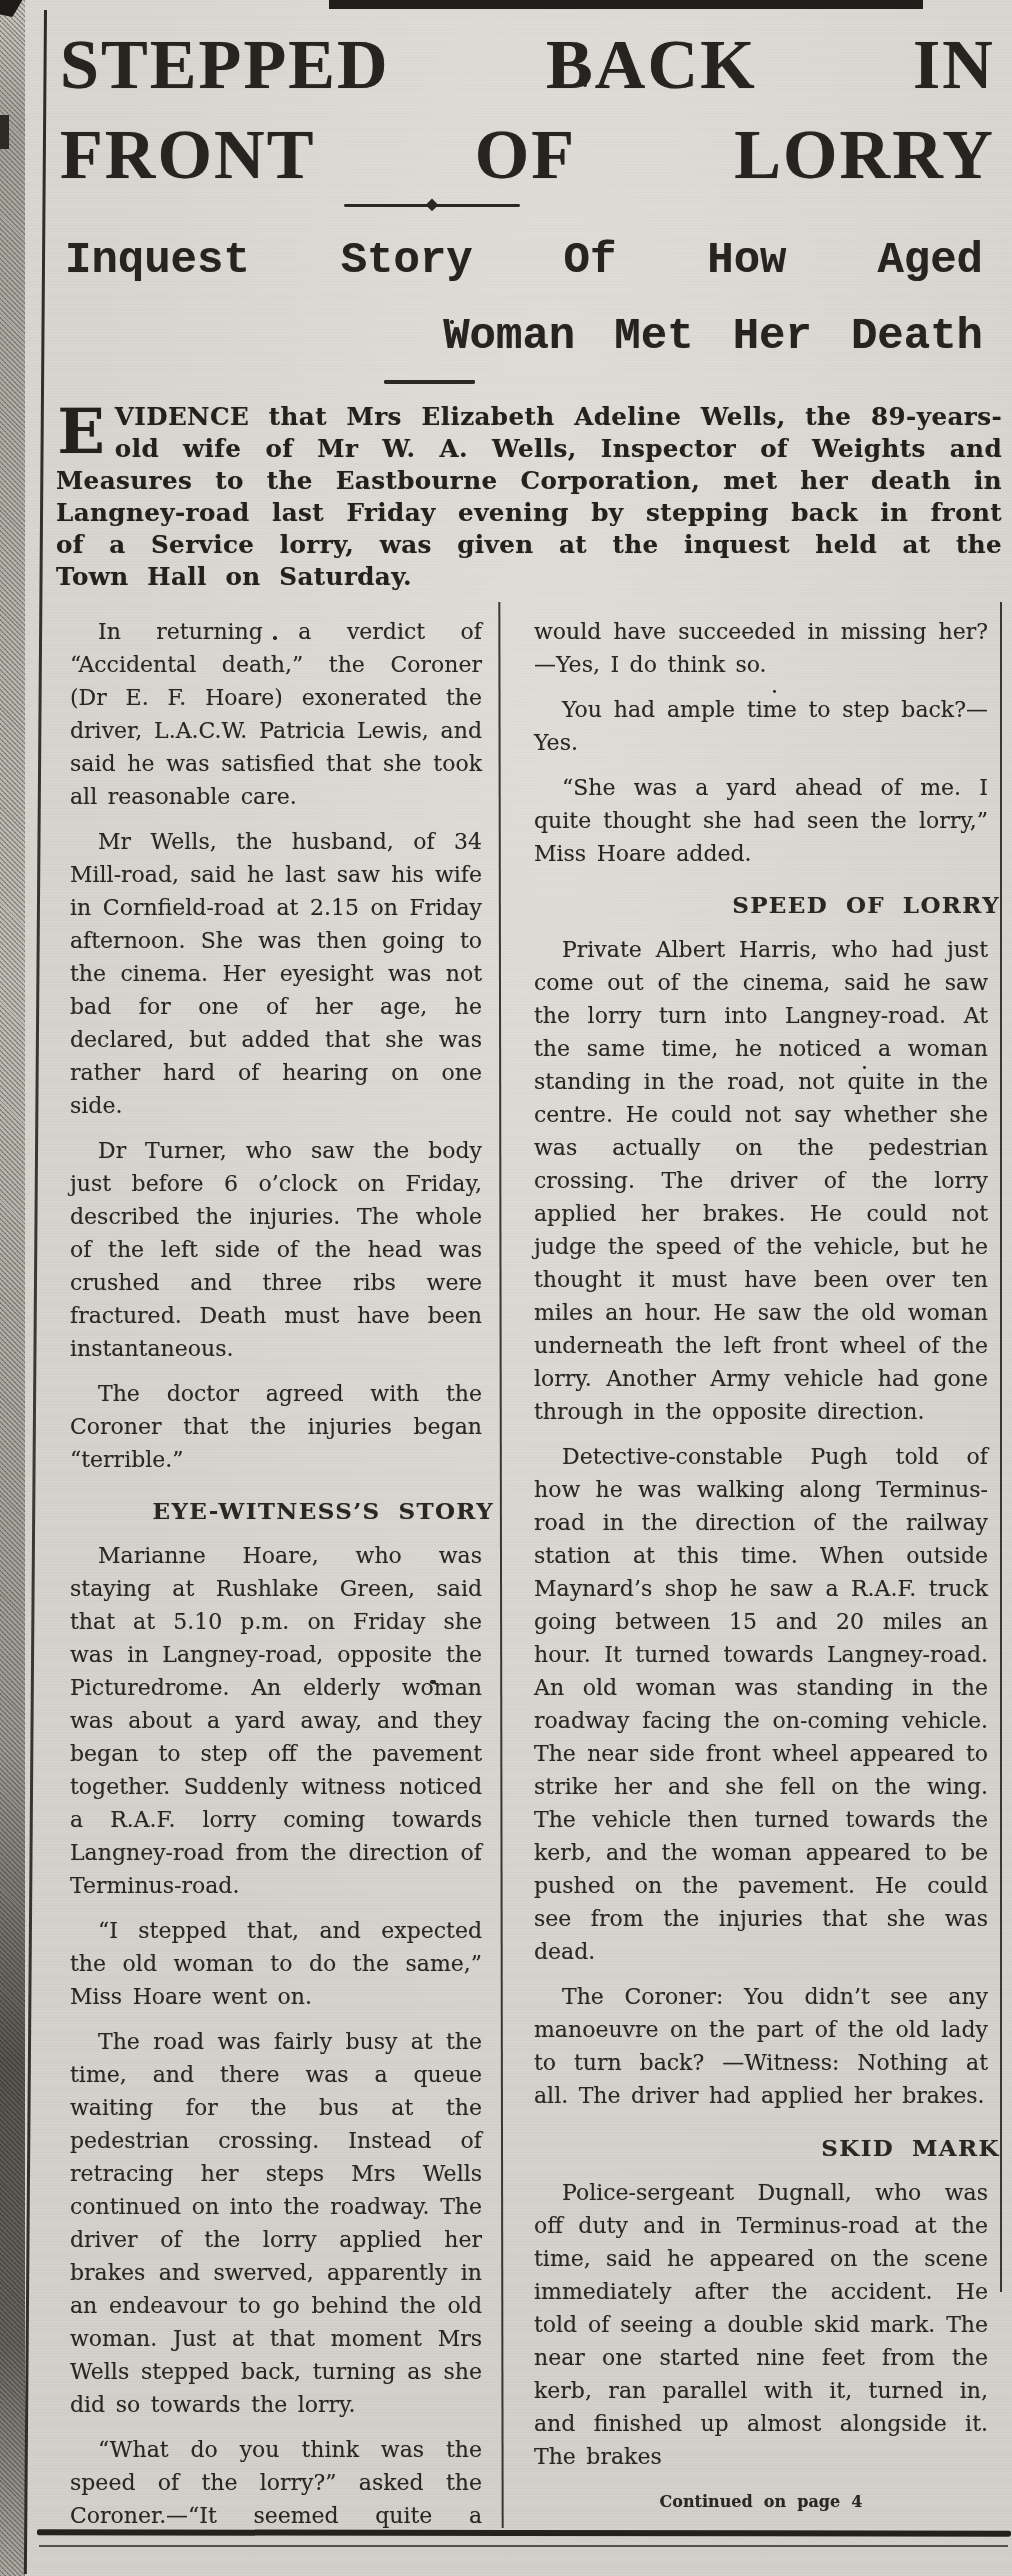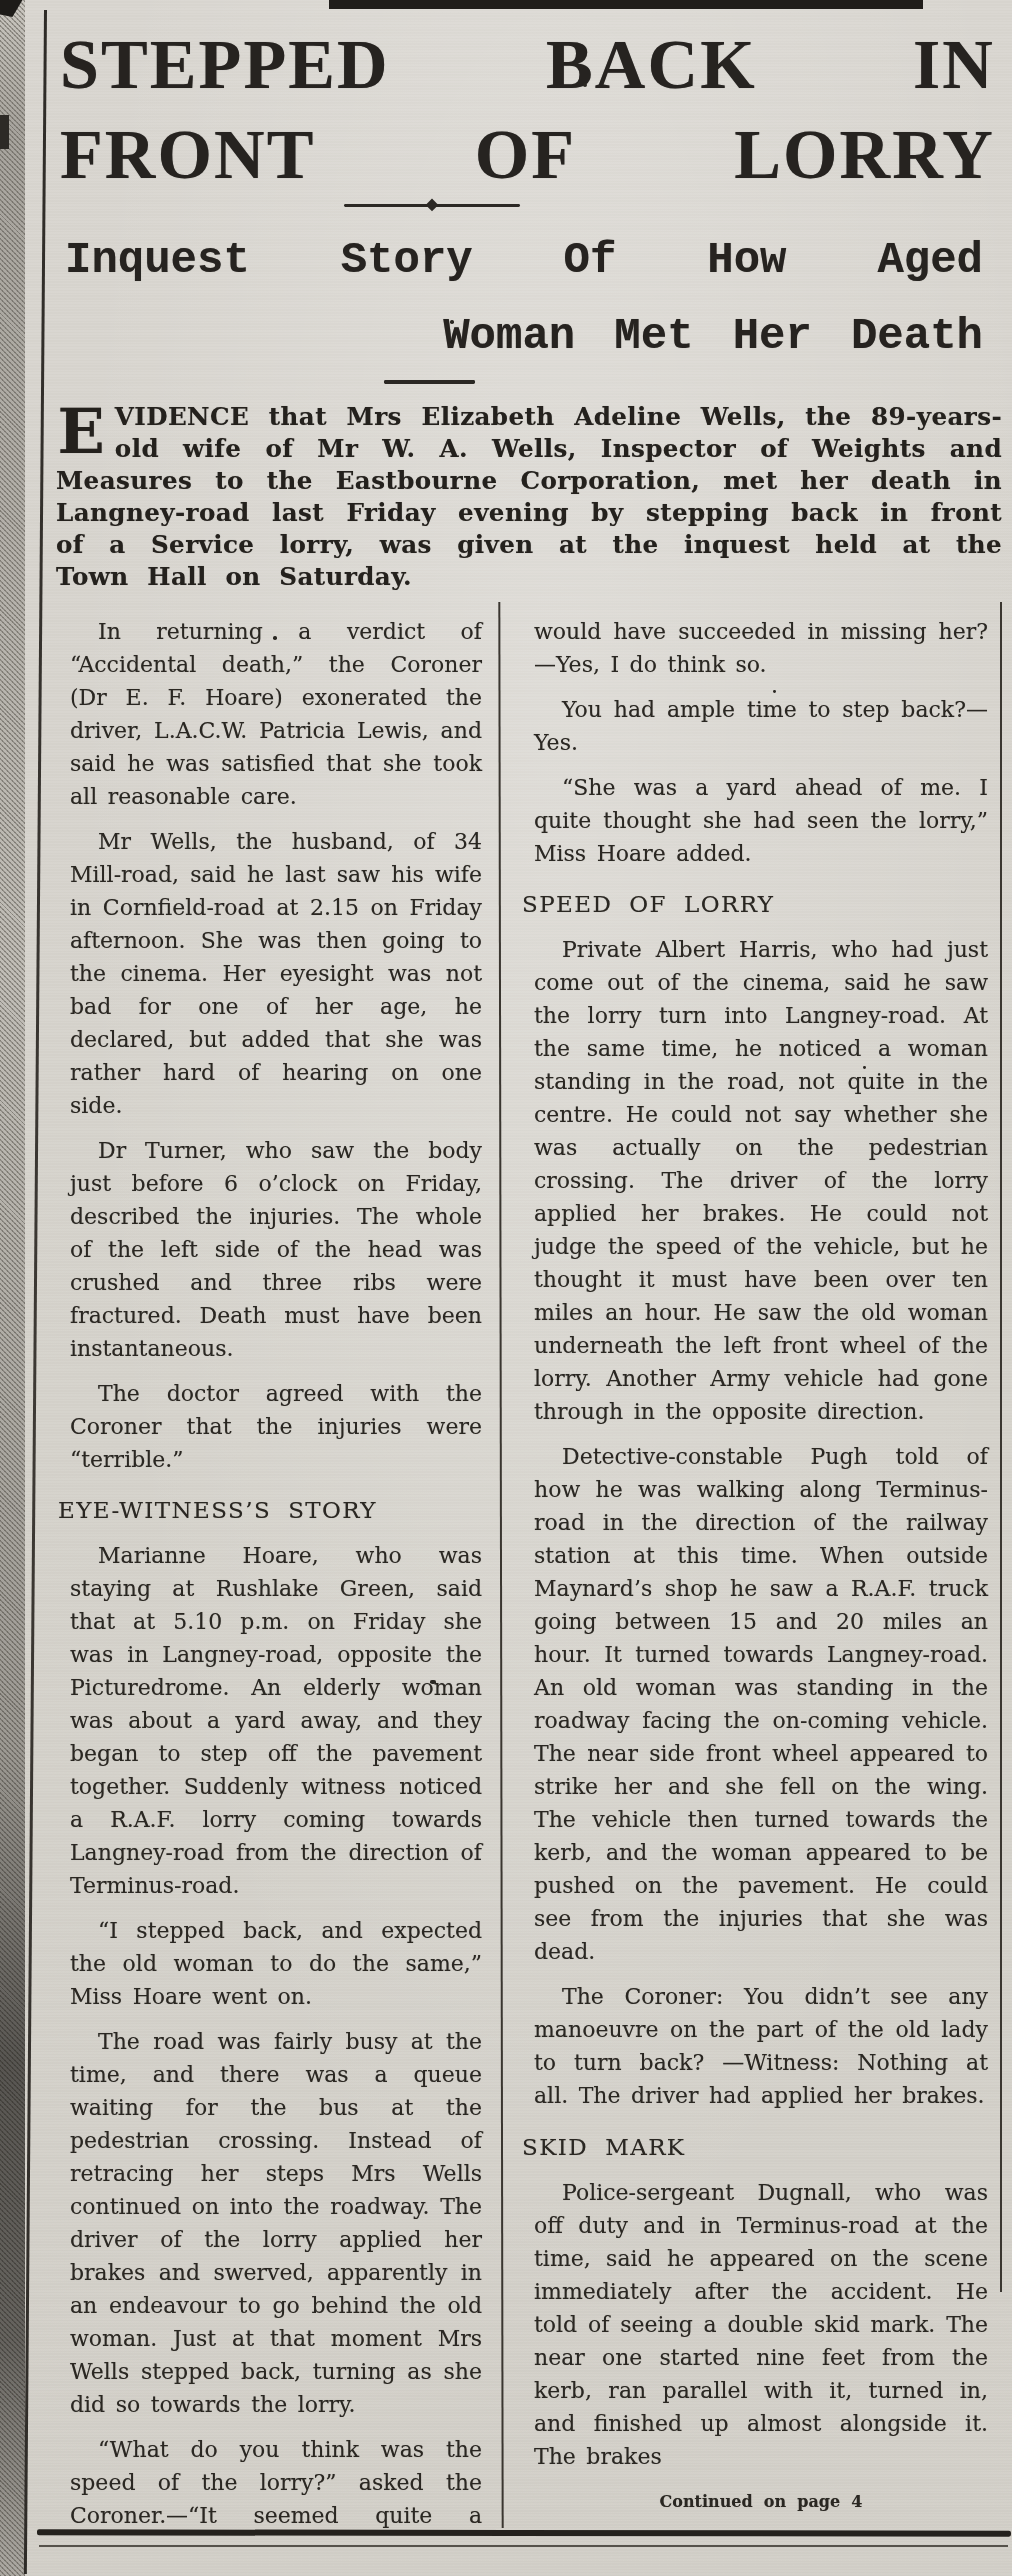--- a/index.html
+++ b/index.html
@@ -53,21 +53,21 @@
 
   .col{
     position:absolute;top:603px;height:1927px;overflow:hidden;
     font-size:22px;line-height:33px;text-align:justify;word-spacing:3.5px;
     color:#2a2722;text-shadow:0 0 0.7px rgba(25,22,18,.32);
   }
   .col-left{left:58px;width:436px;}
   .col-right{left:522px;width:478px;}
   .col-para{text-indent:28px;margin:12px;}
   .col-para.noindent{text-indent:0;}
-  .col-header{text-align:left;font-weight:normal;font-size:23px;letter-spacing:1.4px;word-spacing:8.4px;margin:18.3px 0 11.2px;text-indent:0;}
+  .col-header{text-align:right;font-weight:bold;font-size:23px;letter-spacing:1.4px;word-spacing:8.4px;margin:18.3px 0 11.2px;text-indent:0;}
   .col-continued{text-align:center;font-weight:bold;font-size:16px;margin-top:12.7px;word-spacing:5.6px;}
 
   .bottom-rule-a{left:37px;top:2530px;width:974px;height:5.6px;background:#24211d;transform:rotate(0.08deg);border-radius:2.1px;}
   .bottom-rule-b{left:39px;top:2545px;width:969px;height:2.1px;background:rgba(50,46,40,.78);}
   .speck{position:absolute;background:#2a2722;border-radius:50%;}
 </style>
 </head>
 <body>
 
 <div class="page">
@@ -95,24 +95,24 @@
   <div class="abs subhead-rule"></div>
 
   <div class="abs lead">
     <span class="dropcap">E</span><span>VIDENCE that Mrs Elizabeth Adeline Wells, the 89-years-old wife of Mr W. A. Wells, Inspector of Weights and Measures to the Eastbourne Corporation, met her death in Langney-road last Friday evening by stepping back in front of a Service lorry, was given at the inquest held at the Town Hall on Saturday.</span>
   </div>
 
   <div class="abs col col-left">
       <div class="col-para">In returning a verdict of “Accidental death,” the Coroner (Dr E. F. Hoare) exonerated the driver, L.A.C.W. Patricia Lewis, and said he was satisfied that she took all reasonable care.</div>
       <div class="col-para">Mr Wells, the husband, of 34 Mill-road, said he last saw his wife in Cornfield-road at 2.15 on Friday afternoon. She was then going to the cinema. Her eyesight was not bad for one of her age, he declared, but added that she was rather hard of hearing on one side.</div>
       <div class="col-para">Dr Turner, who saw the body just before 6 o’clock on Friday, described the injuries. The whole of the left side of the head was crushed and three ribs were fractured. Death must have been instantaneous.</div>
-      <div class="col-para">The doctor agreed with the Coroner that the injuries were “terrible.”</div>
+      <div class="col-para">The doctor agreed with the Coroner that the injuries began “terrible.”</div>
       <div class="col-header">EYE-WITNESS’S STORY</div>
       <div class="col-para">Marianne Hoare, who was staying at Rushlake Green, said that at 5.10 p.m. on Friday she was in Langney-road, opposite the Picturedrome. An elderly woman was about a yard away, and they began to step off the pavement together. Suddenly witness noticed a R.A.F. lorry coming towards Langney-road from the direction of Terminus-road.</div>
-      <div class="col-para">“I stepped back, and expected the old woman to do the same,” Miss Hoare went on.</div>
+      <div class="col-para">“I stepped that, and expected the old woman to do the same,” Miss Hoare went on.</div>
       <div class="col-para">The road was fairly busy at the time, and there was a queue waiting for the bus at the pedestrian crossing. Instead of retracing her steps Mrs Wells continued on into the roadway. The driver of the lorry applied her brakes and swerved, apparently in an endeavour to go behind the old woman. Just at that moment Mrs Wells stepped back, turning as she did so towards the lorry.</div>
       <div class="col-para">“What do you think was the speed of the lorry?” asked the Coroner.—“It seemed quite a normal speed to me,” returned the witness.</div>
       <div class="col-para">Did it pull up quickly?—Very quickly.</div>
       <div class="col-para">And you think that if the lady had continued on and not changed her mind the lorry</div>
     </div>
   <div class="abs col col-right">
       <div class="col-para noindent">would have succeeded in missing her?—Yes, I do think so.</div>
       <div class="col-para">You had ample time to step back?—Yes.</div>
       <div class="col-para">“She was a yard ahead of me. I quite thought she had seen the lorry,” Miss Hoare added.</div>
       <div class="col-header">SPEED OF LORRY</div>

